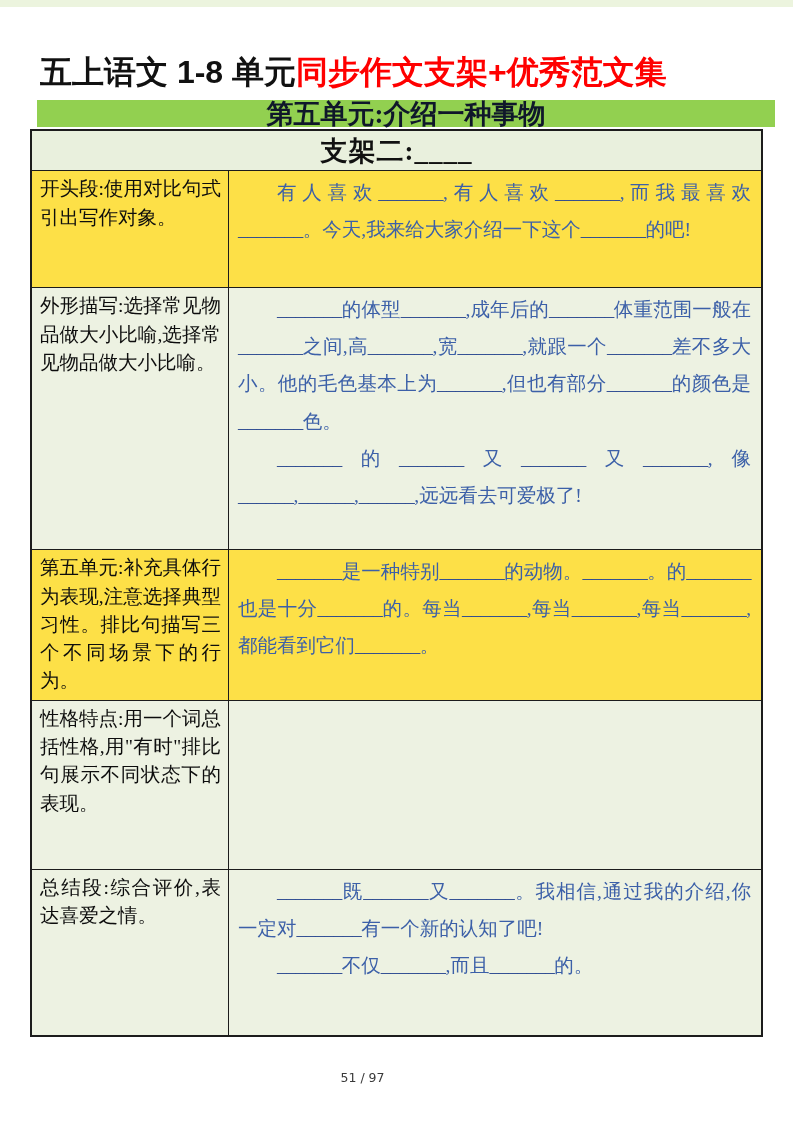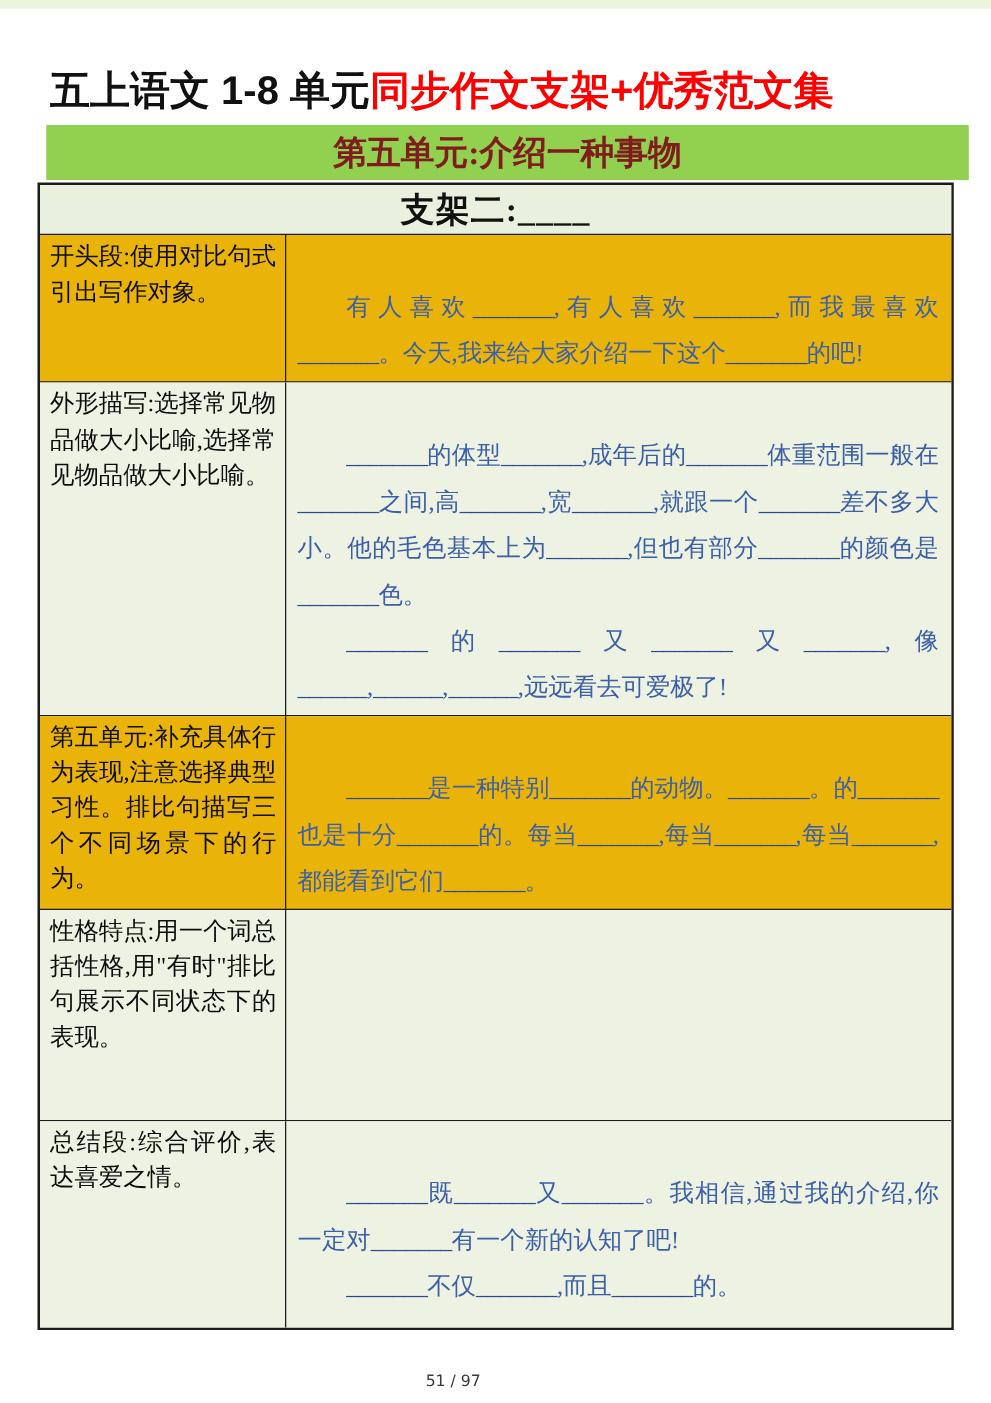--- a/index.html
+++ b/index.html
@@ -29,61 +29,60 @@
     font-family:"Liberation Sans","DejaVu Sans",sans-serif;
     font-weight:bold;
     font-size:32px;
     line-height:1.2;
     white-space:nowrap;
     letter-spacing:0px;
   }
   .doc-title .t-red{color:var(--title-red);}
   .unit-banner{
     margin:9px 0 0 37px;
-    width:738px;height:44px;
+    width:738px;height:27px;
     background:var(--banner-green);
     display:flex;align-items:center;justify-content:center;
     font-weight:bold;font-size:27px;
-    color:#7f1d1d;
+    color:#0f172a;
   }
   .sheet{
     margin:2px 0 0 30px;
     width:733px;
     border:2px solid var(--border-dark);
     background:#fff;
   }
   .thead{
     height:40px;
     background:var(--header-tint);
     border-bottom:1px solid var(--border-dark);
     display:flex;align-items:center;justify-content:center;
     font-weight:bold;font-size:27px;
     letter-spacing:1px;
   }
   .trow{
     display:grid;
     grid-template-columns:197px 1fr;
     border-bottom:1px solid var(--border-dark);
-    background:#eab308;
+    background:#fde047;
   }
   .trow:last-child{border-bottom:none;}
   .trow.tint{background:var(--row-tint);}
   .cell-label{
     border-right:1px solid var(--border-dark);
     padding:4px 7px 4px 8px;
     font-size:19.5px;
     line-height:1.45;
     text-align:justify;
     color:#0d0d0d;
   }
   .cell-content{
     padding:3px 10px 3px 9px;
     color:var(--template-blue);
     font-size:19.5px;
-    margin-top:37px;
   }
   .tpl{
     text-indent:2em;
     line-height:1.9;
     text-align:justify;
   }
   .blank{
     color:var(--blank-blue);
     letter-spacing:-0.5px;
   }

